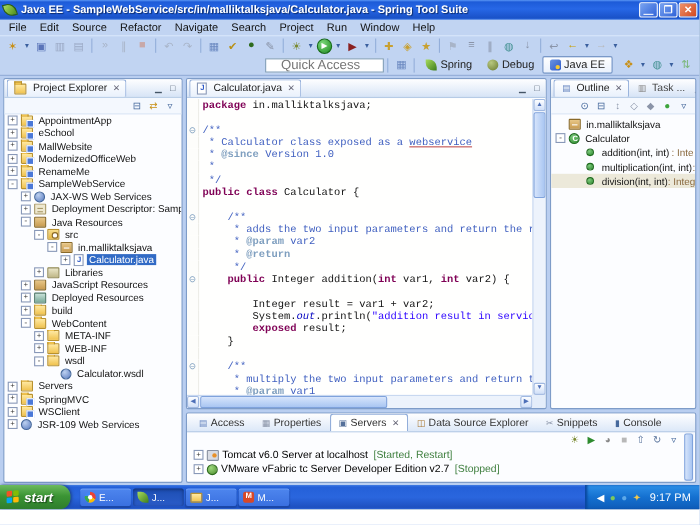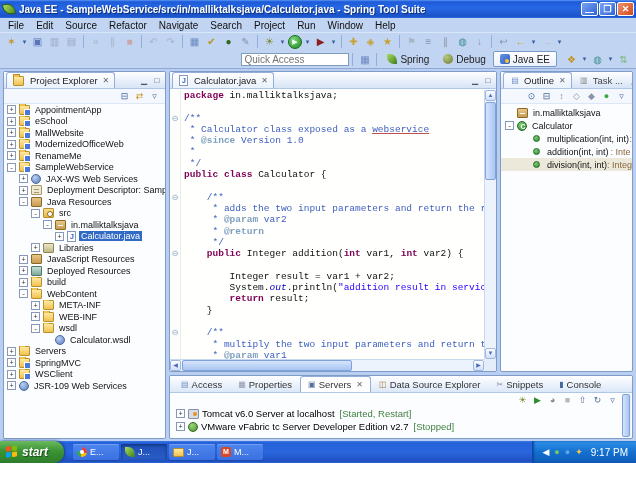--- a/index.html
+++ b/index.html
@@ -23,21 +23,21 @@
   .menubar { height:14px; flex:none; display:flex; align-items:center; background:#C1D4F2; padding-left:2px; }
   .menu-item { font-size:10px; color:#111; padding:0 6px; }
 
   .toolbar1 { height:18px; flex:none; display:flex; align-items:center; background:#C1D4F2; padding-left:3px; border-top:1px solid #D9E7FB; }
   .tbi { width:15px; height:15px; flex:none; display:flex; align-items:center; justify-content:center; font-size:10px; margin:0 1px; border-radius:2px; }
   .tbi.run-btn { width:14px; height:14px; border-radius:50%; background:radial-gradient(circle at 35% 30%,#7CD87C,#1E8B1E); color:#fff; font-size:7px; border:1px solid #166B16; }
   .tbi.drop { width:7px; font-size:7px; color:#3A5F9E; }
   .tsep { width:1px; height:13px; background:#93AEDA; margin:0 3px; flex:none; }
 
   .toolbar2 { height:19px; flex:none; display:flex; align-items:center; background:#C1D4F2; border-bottom:1px solid #8FA9D4; padding-right:4px; }
-  .qa { width:108px; height:13px; font-size:10px; border:1px solid #7F9DB9; padding:0 2px; color:#808080; background:#fff; font-family:"Liberation Sans",sans-serif; }
+  .qa { width:108px; height:13px; font-size:12px; border:1px solid #7F9DB9; padding:0 13px; color:#808080; background:#fff; font-family:"Liberation Sans",sans-serif; }
   .persp { display:flex; align-items:center; gap:3px; font-size:10px; color:#222; padding:0 6px; height:16px; border:1px solid transparent; border-radius:2px; white-space:nowrap; }
   .persp.active { background:linear-gradient(180deg,#FFFFFF,#EAF1FC); border-color:#7A99C8; }
   .pic { width:10px; height:10px; flex:none; border-radius:2px; }
   .pic-spring { background:linear-gradient(135deg,#A8DC5C,#3E7E1E); border-radius:0 70% 0 70%; }
   .pic-debug { background:radial-gradient(circle at 35% 30%,#B8C880,#6A7A30); border-radius:50%; }
   .pic-javaee { background:linear-gradient(135deg,#6A94E0,#2E5AC8); position:relative; }
   .pic-javaee::after { content:""; position:absolute; right:1px; bottom:1px; width:4px; height:4px; background:#F6C830; border-radius:50%; }
 
   
   .workbench { flex:1; position:relative; background:#B9CEF0; }
@@ -477,21 +477,21 @@
             <div class="cline">
               <span class="fold"></span>
               <span class="ctext"><span class="pl">        Integer result = var1 + var2;</span></span>
             </div>
             <div class="cline">
               <span class="fold"></span>
               <span class="ctext"><span class="pl">        System.</span><span class="pli">out</span><span class="pl">.println(</span><span class="str">"addition result in service :</span></span>
             </div>
             <div class="cline">
               <span class="fold"></span>
-              <span class="ctext"><span class="pl">        </span><span class="kw">return</span><span class="pl"> result;</span></span>
+              <span class="ctext"><span class="pl">        </span><span class="kw">exposed</span><span class="pl"> result;</span></span>
             </div>
             <div class="cline">
               <span class="fold"></span>
               <span class="ctext"><span class="pl">    }</span></span>
             </div>
             <div class="cline">
               <span class="fold"></span>
               <span class="ctext"></span>
             </div>
             <div class="cline">
@@ -552,28 +552,28 @@
               <span class="tlabel">in.malliktalksjava</span>
             </div>
             <div class="trow" style="height: 13px; padding-left: 4px;">
               <span class="exp">-</span>
               <span class="fic fic-class"></span>
               <span class="tlabel">Calculator</span>
             </div>
             <div class="trow" style="height: 13px; padding-left: 18px;">
               <span class="exps"></span>
               <span class="fic fic-method"></span>
-              <span class="tlabel">multiplication(int, int)</span>
-              <span class="otype"> :</span>
+              <span class="tlabel">addition(int, int)</span>
+              <span class="otype"> : Inte</span>
             </div>
             <div class="trow" style="height: 13px; padding-left: 18px;">
               <span class="exps"></span>
               <span class="fic fic-method"></span>
-              <span class="tlabel">addition(int, int)</span>
-              <span class="otype"> : Inte</span>
+              <span class="tlabel">multiplication(int, int)</span>
+              <span class="otype"> :</span>
             </div>
             <div class="trow hilite" style="height: 13px; padding-left: 18px;">
               <span class="exps"></span>
               <span class="fic fic-method"></span>
               <span class="tlabel">division(int, int)</span>
               <span class="otype"> : Integ</span>
             </div>
           </div>
       </div>
 

